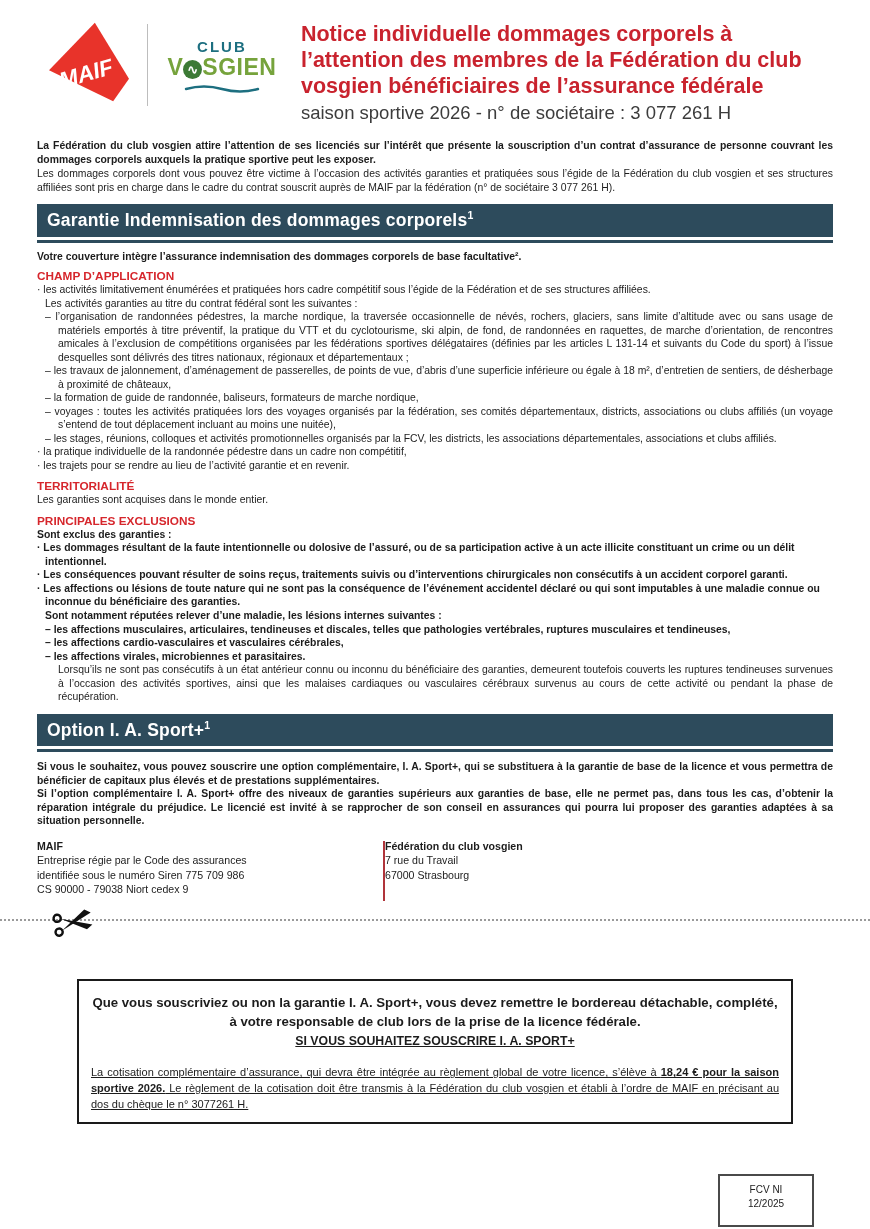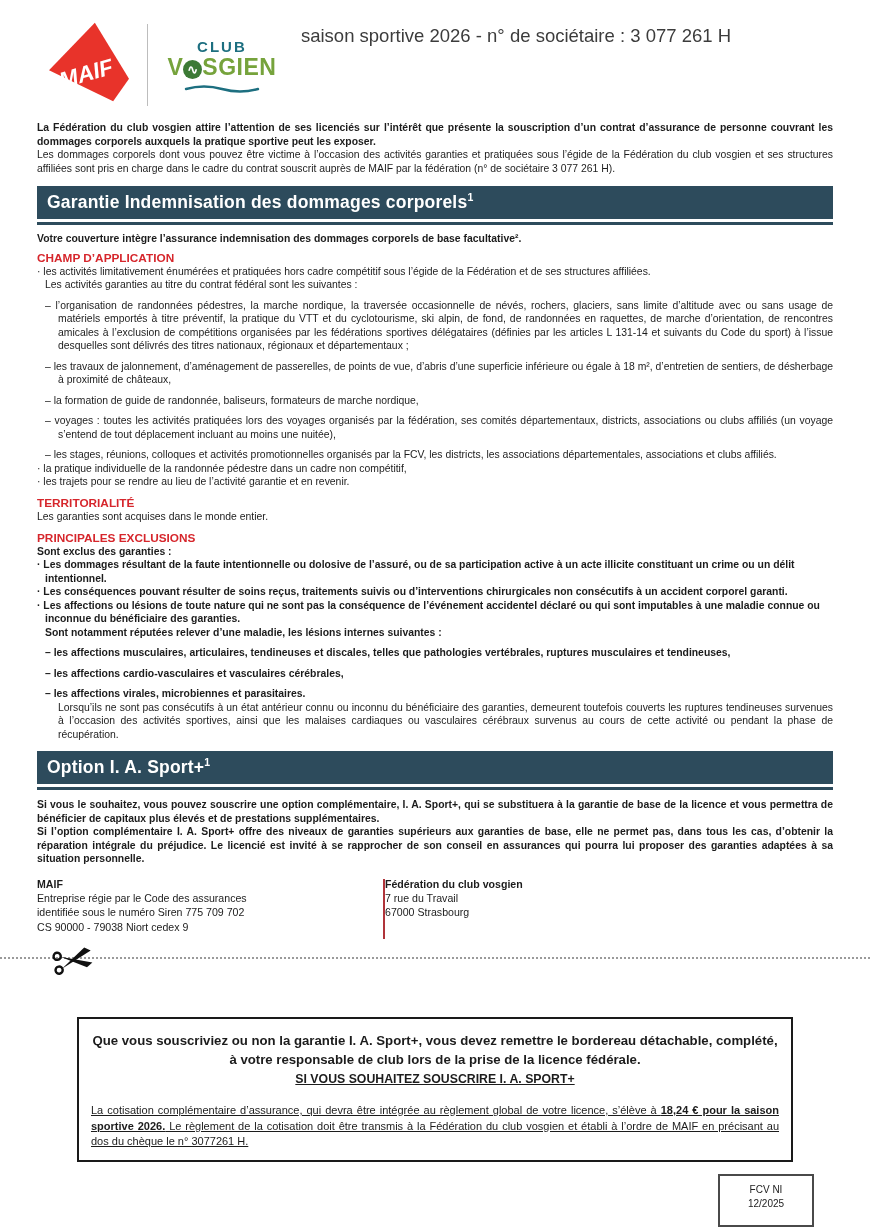--- a/index.html
+++ b/index.html
@@ -33,21 +33,21 @@
   .bar { background:#2d4b5c; color:#fff; font-weight:bold; font-size:17.5px;
          padding:5px 0 6px 10px; margin-top:10px; letter-spacing:0.2px; }
   .bar sup, sup { font-size:0.6em; }
   .bar-underline { height:3px; background:#2d4b5c; margin-top:3px; }
 
   .lead { margin-top:8px; font-weight:bold; font-size:10.4px; }
   .red-head { color:#d6262c; font-weight:bold; font-size:11.8px; margin-top:7px; }
   .body-txt { font-size:10.4px; line-height:1.30; }
   .li1 { padding-left:8px; text-indent:-8px; }
   .subline { margin-left:8px; }
-  .li2 { margin-left:8px; padding-left:13px; text-indent:-13px; text-align:justify;margin-top:7px; }
+  .li2 { margin-left:8px; padding-left:13px; text-indent:-13px; text-align:justify; }
   .note { margin-left:21px; text-align:justify; }
 
   .footnotes { margin-top:9px; font-size:10px; font-style:italic; line-height:1.5; color:#222; }
 
   
   .addresses { display:flex; margin-top:11px; font-size:10.6px; line-height:1.35; }
   .addr-left { width:346px; }
   .addr-divider { width:2px; background:#b0343a; height:60px; margin-top:2px; }
   .addr-right { }
 
@@ -80,20 +80,21 @@
       </svg>
       <div class="logo-divider"></div>
       <div class="club-logo">
         <div class="club-line1">CLUB</div>
         <div class="club-line2"><span>V</span><span class="o-badge">∿</span><span>SGIEN</span></div>
         <svg class="club-wave" width="80" height="10" viewBox="0 0 80 10">
           <path d="M4 6 Q 22 1, 40 6 T 76 6" stroke="#1d6f80" fill="none" stroke-width="2.4" stroke-linecap="round"></path>
         </svg>
       </div>
       <div class="title-block">
+        <div class="page-title">Notice individuelle dommages corporels à l’attention des membres de la Fédération du club vosgien bénéficiaires de l’assurance fédérale</div>
         <div class="page-subtitle">saison sportive 2026 - n° de sociétaire : 3 077 261 H</div>
       </div>
     </div>
 
     <div class="intro">
       <div class="bold jst">La Fédération du club vosgien attire l’attention de ses licenciés sur l’intérêt que présente la souscription d’un contrat d’assurance de personne couvrant les dommages corporels auxquels la pratique sportive peut les exposer.</div>
       <div class="jst">Les dommages corporels dont vous pouvez être victime à l’occasion des activités garanties et pratiquées sous l’égide de la Fédération du club vosgien et ses structures affiliées sont pris en charge dans le cadre du contrat souscrit auprès de MAIF par la fédération (n° de sociétaire 3 077 261 H).</div>
     </div>
 
     <div class="bar"><span>Garantie Indemnisation des dommages corporels</span><sup>1</sup></div>
@@ -136,21 +137,21 @@
     <div class="body-txt" style="margin-top:8px;">
       <div class="bold jst">Si vous le souhaitez, vous pouvez souscrire une option complémentaire, I. A. Sport+, qui se substituera à la garantie de base de la licence et vous permettra de bénéficier de capitaux plus élevés et de prestations supplémentaires.</div>
       <div class="bold jst">Si l’option complémentaire I. A. Sport+ offre des niveaux de garanties supérieurs aux garanties de base, elle ne permet pas, dans tous les cas, d’obtenir la réparation intégrale du préjudice. Le licencié est invité à se rapprocher de son conseil en assurances qui pourra lui proposer des garanties adaptées à sa situation personnelle.</div>
     </div>
 
 
     <div class="addresses">
       <div class="addr-left">
         <div class="bold">MAIF</div>
         <div>Entreprise régie par le Code des assurances</div>
-        <div>identifiée sous le numéro Siren 775 709 702</div>
+        <div>identifiée sous le numéro Siren 775 709 986</div>
         <div>CS 90000 - 79038 Niort cedex 9</div>
       </div>
       <div class="addr-divider"></div>
       <div class="addr-right">
         <div class="bold">Fédération du club vosgien</div>
         <div>7 rue du Travail</div>
         <div>67000 Strasbourg</div>
       </div>
     </div>
 

